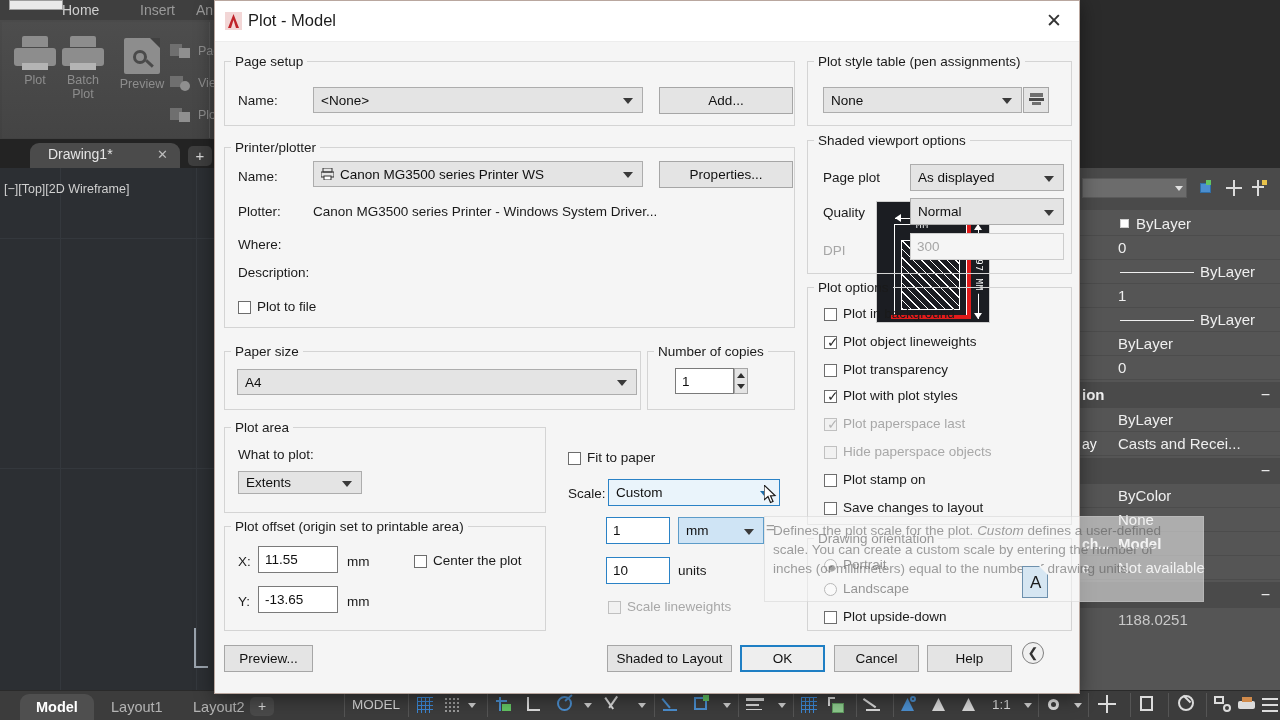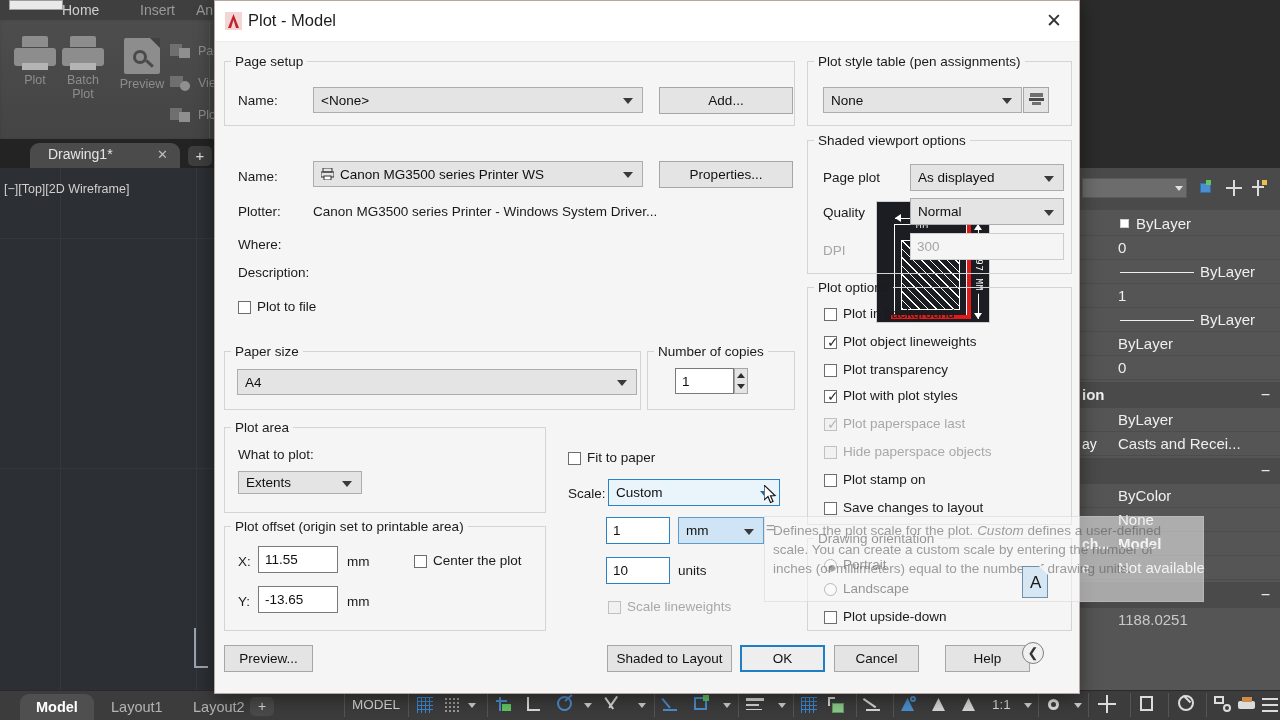--- a/index.html
+++ b/index.html
@@ -704,20 +704,23 @@
     <fieldset class="gb" style="left:9px; top:53px; width:571px; height:72px;">
       <legend>Page setup</legend>
     </fieldset>
     <div class="lbl" style="left:23px; top:92px;">Name:</div>
     <div class="combo" style="left:98px; top:86px; width:330px; height:26px;">
       <span class="cv">&lt;None&gt;</span>
       <span class="arr"></span>
     </div>
     <div class="btn" style="left:444px; top:86px; width:134px; height:27px;">Add...</div>
 
+    <fieldset class="gb" style="left:9px; top:139px; width:571px; height:188px;">
+      <legend>Printer/plotter</legend>
+    </fieldset>
     <div class="lbl" style="left:23px; top:168px;">Name:</div>
     <div class="combo" style="left:98px; top:160px; width:330px; height:26px;">
       <span style="margin-right:6px;display:inline-flex;">
         <svg width="13" height="12" viewBox="0 0 13 12">
           <rect x="2" y="0" width="9" height="4" fill="none" stroke="#333"></rect>
           <rect x="0" y="4" width="13" height="5" fill="none" stroke="#333"></rect>
           <rect x="3" y="8" width="7" height="4" fill="#fff" stroke="#333"></rect>
         </svg>
       </span>
       <span class="cv">Canon MG3500 series Printer WS</span>
@@ -918,21 +921,21 @@
     </div>
     <div class="chk" style="left:609px; top:609px;">
       <span class="box"></span>
       <span class="ctext">Plot upside-down</span>
     </div>
 
     <div class="btn" style="left:9px; top:644px; width:89px; height:27px;">Preview...</div>
     <div class="btn" style="left:392px; top:644px; width:125px; height:27px;">Shaded to Layout</div>
     <div class="btn default" style="left:525px; top:644px; width:85px; height:27px;">OK</div>
     <div class="btn" style="left:619px; top:644px; width:85px; height:27px;">Cancel</div>
-    <div class="btn" style="left:712px; top:644px; width:85px; height:27px;margin-left:18px;">Help</div>
+    <div class="btn" style="left:712px; top:644px; width:85px; height:27px;">Help</div>
   </div>
 
   <div class="tt-eq">=</div>
   <div class="tooltip">
     <span>Defines the plot scale for the plot. </span><em>Custom</em><span> defines a user-defined scale. You can create a custom scale by entering the number of inches (or millimeters) equal to the number of drawing units.</span>
   </div>
   <div class="tt-doc">
     <span>A</span>
   </div>
 

